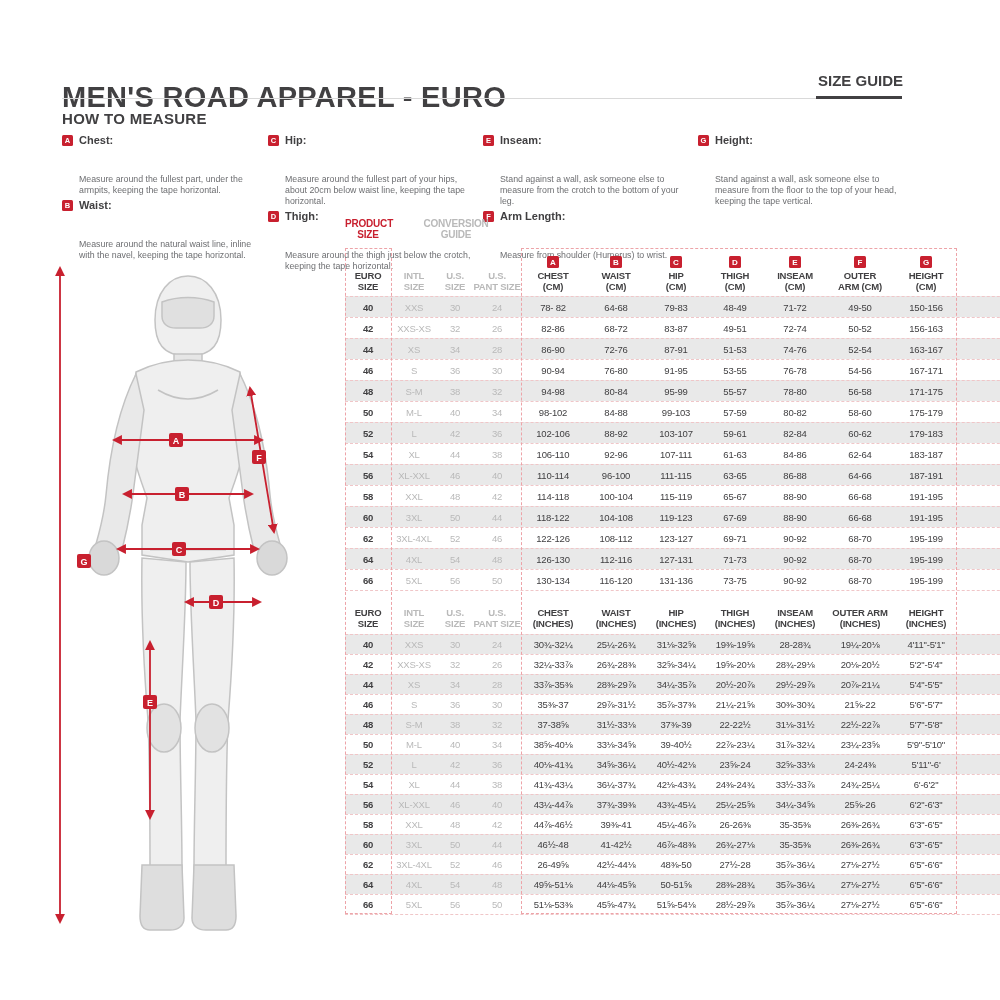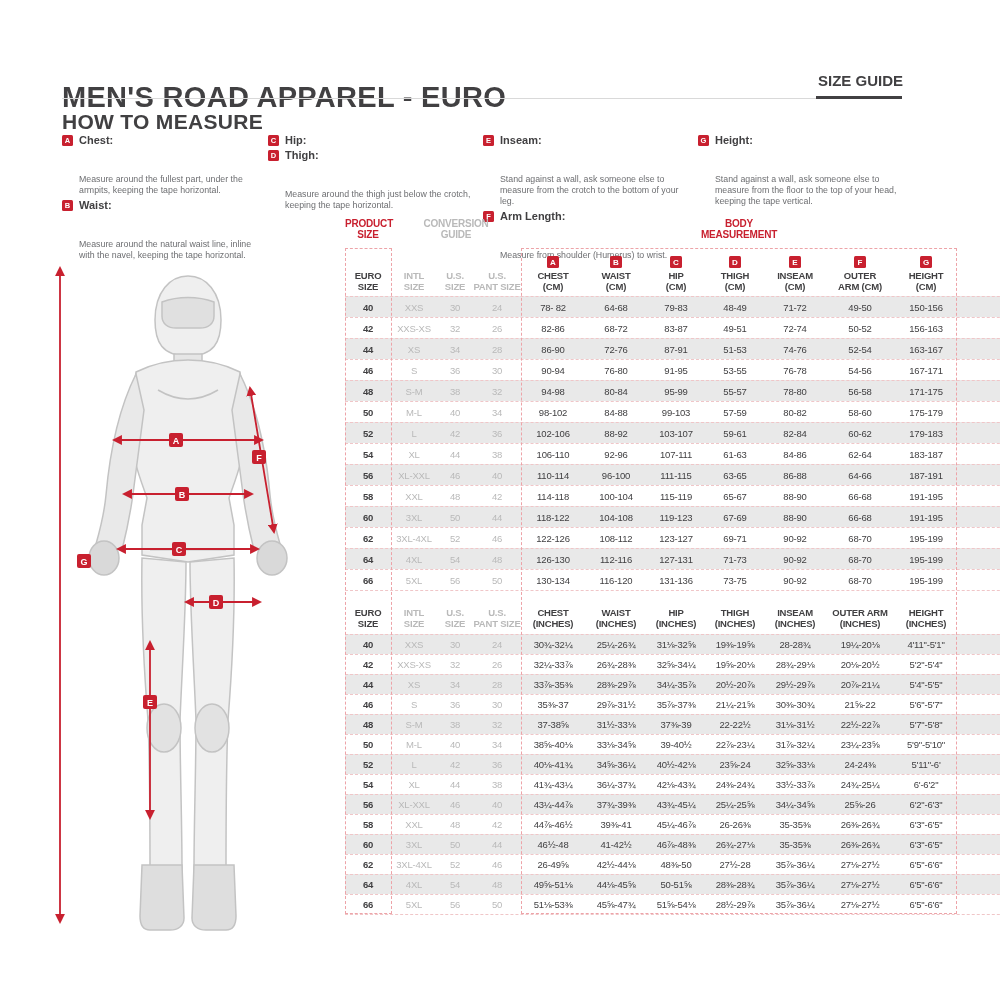--- a/index.html
+++ b/index.html
@@ -7,21 +7,21 @@
     font-family:"Liberation Sans","DejaVu Sans",sans-serif; color:#414042; }
   .page { position:relative; width:1000px; height:1000px; background:#fff; }
 
   
   .title { position:absolute; left:62px; top:50px; font-size:29px; font-weight:800;
     letter-spacing:.3px; color:#414042;margin-top:31px; }
   .size-guide { position:absolute; top:72px; left:815px; width:88px; text-align:right;
     font-size:15px; font-weight:800; color:#414042; }
   .header-hr { position:absolute; left:62px; top:98px; width:840px; height:1px; background:#d9d9d9; }
   .size-guide-bar { position:absolute; left:816px; top:96px; width:86px; height:3px; background:#414042; }
-  .htm-title { position:absolute; left:62px; top:110px; font-size:21px; font-weight:800; letter-spacing:.3px; }
+  .htm-title { position:absolute; left:62px; top:110px; font-size:15px; font-weight:800; letter-spacing:.3px; }
 
   
   .hm-col { position:absolute; top:134px; }
   .hm-col.k0 { left:62px;  width:198px; }
   .hm-col.k1 { left:268px; width:208px; }
   .hm-col.k2 { left:483px; width:210px; }
   .hm-col.k3 { left:698px; width:200px; }
   .hm-item { margin-bottom:3px; }
   .hm-head { display:flex; align-items:center; margin-bottom:1px; }
   .sq-badge { display:inline-flex; align-items:center; justify-content:center; width:11px; height:11px;
@@ -94,20 +94,21 @@
         </div>
       <div class="hm-desc">Measure around the natural waist line, inline with the navel, keeping the tape horizontal.</div>
     </div>
   </div>
   <div class="hm-col k1">
     <div class="hm-item">
       <div class="hm-head">
           <span class="sq-badge">C</span>
           <span class="hm-name">Hip:</span>
         </div>
+      <div class="hm-desc">Measure around the fullest part of your hips, about 20cm below waist line, keeping the tape horizontal.</div>
     </div>
     <div class="hm-item">
       <div class="hm-head">
           <span class="sq-badge">D</span>
           <span class="hm-name">Thigh:</span>
         </div>
       <div class="hm-desc">Measure around the thigh just below the crotch, keeping the tape horizontal.</div>
     </div>
   </div>
   <div class="hm-col k2">
@@ -191,22 +192,20 @@
 
   <div class="sizetable">
     <div class="box-product"></div>
     <div class="box-body"></div>
 
     <div class="group-row">
       <div class="group-cell g0">PRODUCT
 SIZE</div>
       <div class="group-cell g1">CONVERSION
 GUIDE</div>
-      <div class="group-cell g2">BODY
-MEASUREMENT</div>
     </div>
 
     <div class="head-row">
 
         <div class="hcell i0 c0">
           <span class="tbadge" style="visibility: hidden;"></span>
           <span class="hl">EURO</span>
           <span class="hl">SIZE</span>
         </div>
 

